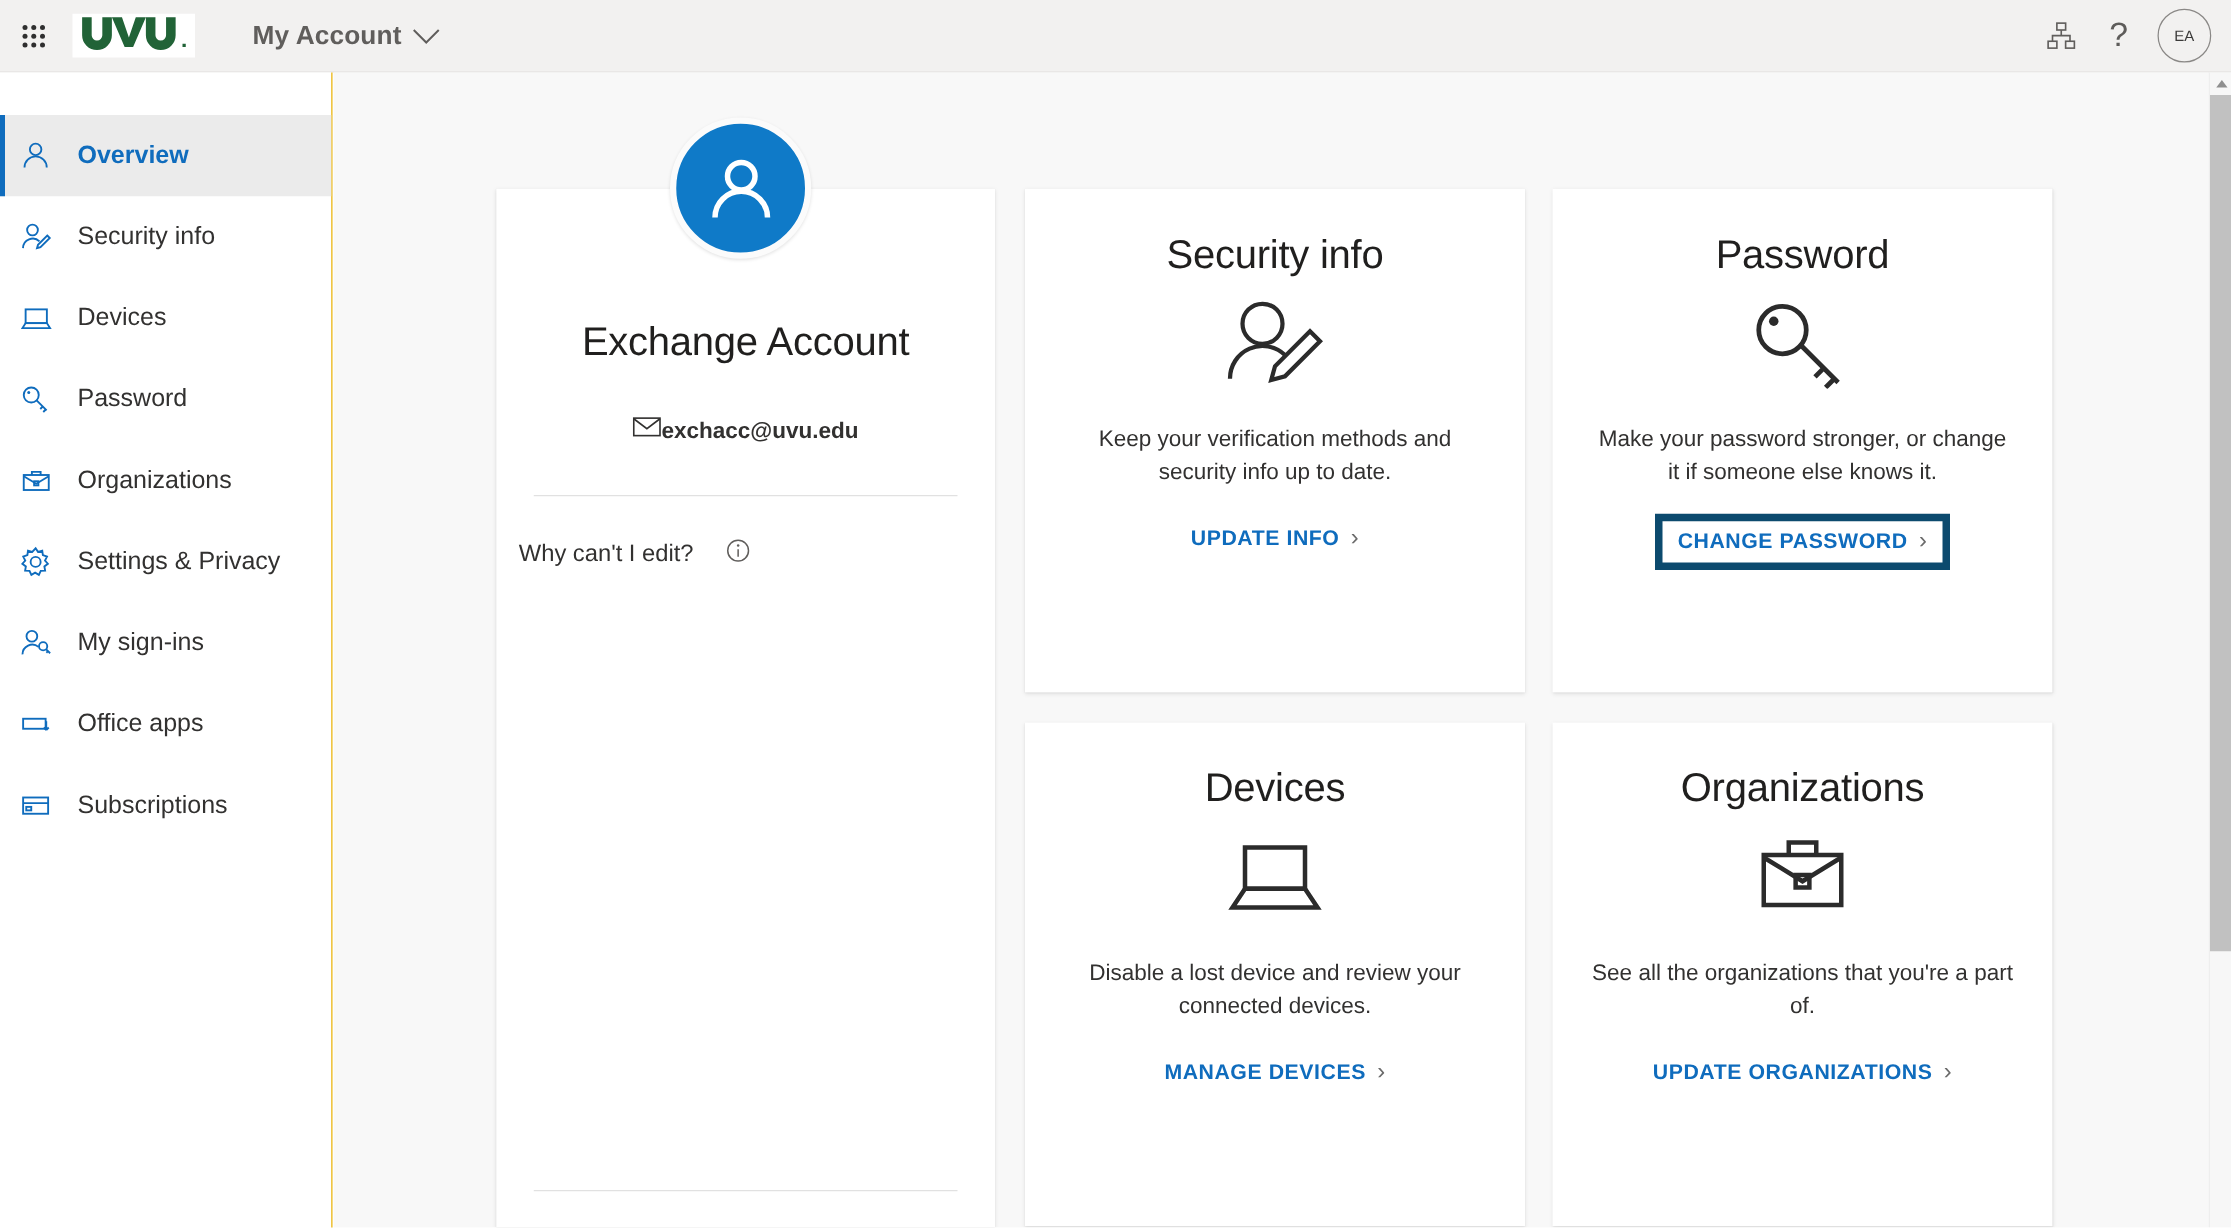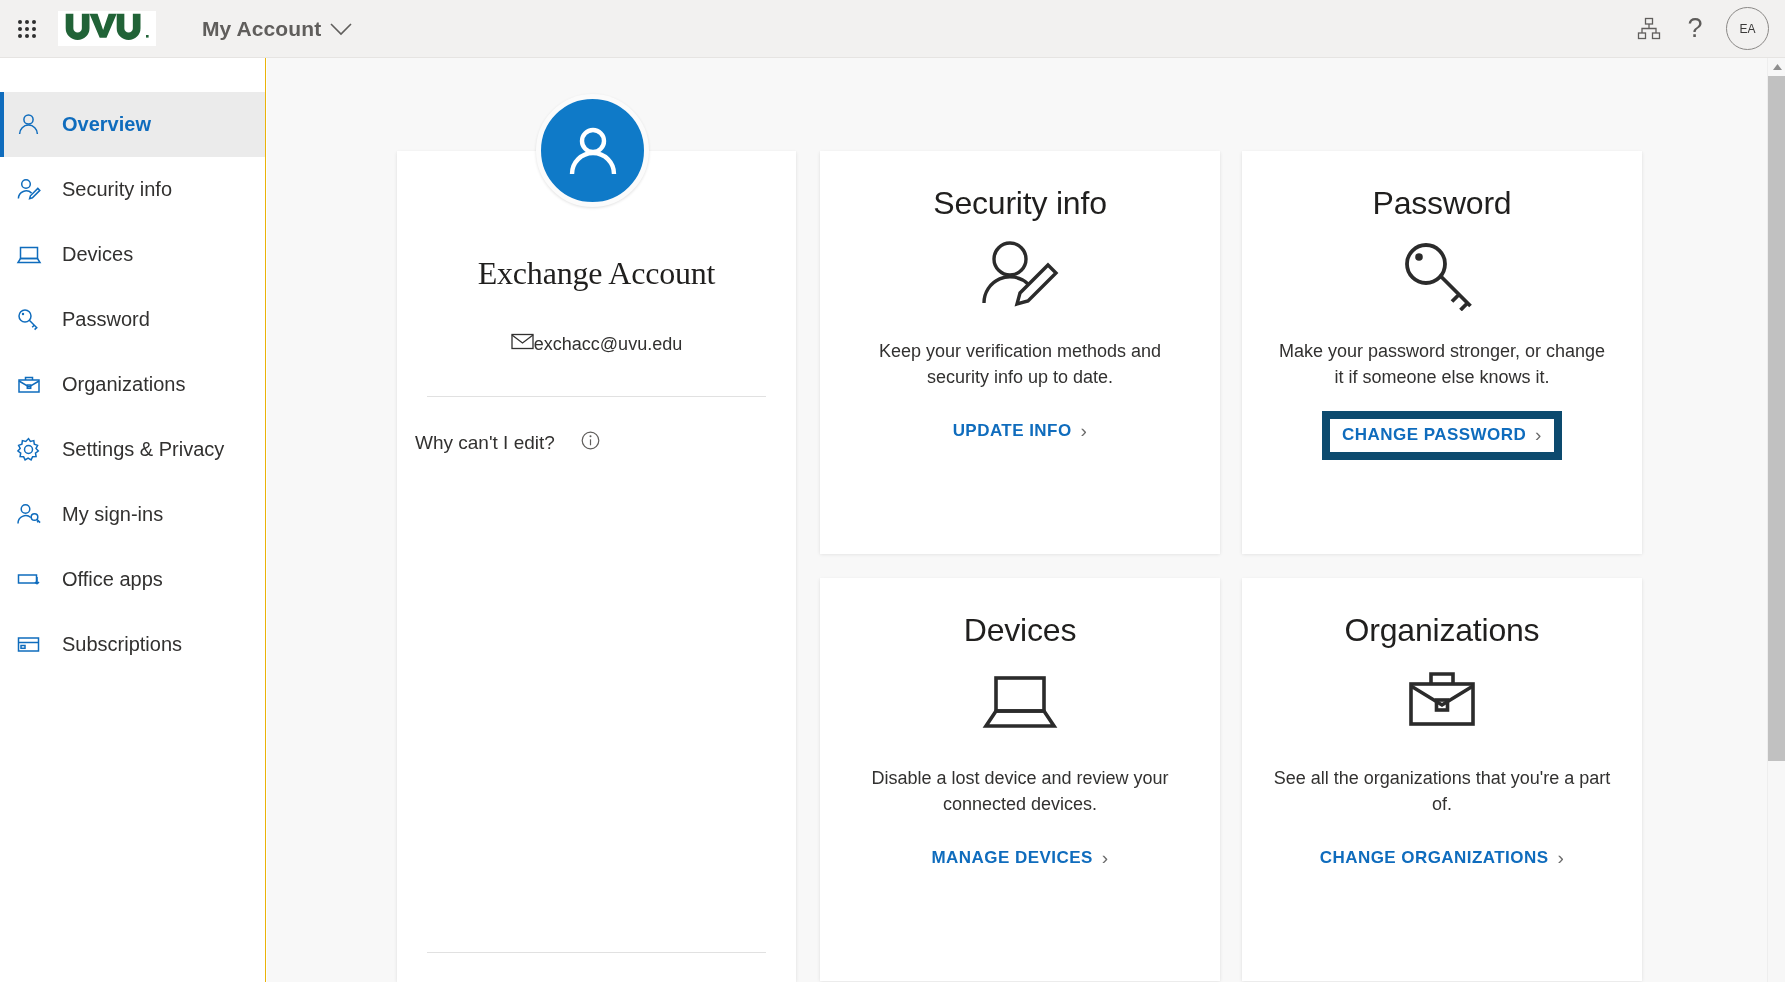--- a/index.html
+++ b/index.html
@@ -112,25 +112,25 @@
   .avatar-big {
     position: absolute; left: 269px; top: 36px;
     width: 113px; height: 113px; border-radius: 50%;
     background: #0f7ac8; border: 5px solid #fbfbfb;
     display:flex; align-items:center; justify-content:center;
     z-index: 5;
     box-shadow: 0 1px 3px rgba(0,0,0,0.12);
   }
   .profile-name {
     text-align: center; font-size: 32px; color: #201f1e;
-    font-weight: 400; margin-top: 104px; letter-spacing: -0.2px; font-family: Liberation Serif, serif;
+    font-weight: 400; margin-top: 104px; letter-spacing: -0.2px;
   }
   .profile-email {
     display: flex; align-items: center; justify-content: center;
-    margin-top: 41px; font-size: 18px; color: #323130;
+    margin-top: 41px; font-size: 18px; color: #323130; font-weight: bold;
   }
   .profile-hr {
     margin: 41px 30px 0 30px; height: 1px; background: #e1e1e1;
   }
   .why-edit {
     margin: 34px 0 0 18px; font-size: 19px; color: #323130;
     display: flex; align-items: center; gap: 26px; cursor: pointer;
   }
   .profile-bottom {
     position: absolute; left: 0; bottom: 29px; width: 100%;
@@ -157,21 +157,21 @@
     font-size: 18px; color: #323130; text-align: center;
     line-height: 1.45; width: 340px; margin-top: 22px;
   }
   .tile-link {
     margin-top: 30px; font-size: 17px; font-weight: 600; color: #0f6cbd;
     letter-spacing: .45px; display: flex; align-items: center; gap: 9px;
     cursor: pointer;
   }
   .tile-link .arr { font-size: 19px; font-weight: 400; color: #6b6b6b; }
   .tile-link.highlight {
-    border: 8px solid #0c4a6e; padding: 5px 12px 6px 12px; margin-top: 21px;
+    border: 6px solid #0c4a6e; padding: 5px 12px 6px 12px; margin-top: 21px;
   }
 
   
   .scrollbar {
     position: absolute; right: 0; top: 58px;
     width: 18px; height: 924px; background: #f7f7f7;
     border-left: 1px solid #eeeeee;
   }
   .sb-arrow {
     width: 18px; height: 18px; display:flex; align-items:center; justify-content:center;
@@ -467,21 +467,21 @@
               <g fill="none" stroke="#2b2b2b" stroke-width="3.6">
             <rect x="13" y="20" width="62" height="40"></rect>
             <path d="M33 20 V10 h22 v10"></path>
             <path d="M13 22 L44 41 L75 22"></path>
             <rect x="38.5" y="36" width="11" height="10"></rect>
               </g>
             </svg>
         </div>
         <div class="tile-desc">See all the organizations that you're a part of.</div>
         <div class="tile-link">
-          <span>CHANGE ORGANIZATIONS</span>
+          <span>UPDATE ORGANIZATIONS</span>
           <span class="arr">›</span>
         </div>
       </div>
 
     </div>
   </div>
 
   <div class="scrollbar">
     <div class="sb-arrow up">
       <svg width="11" height="8" viewBox="0 0 11 8">

